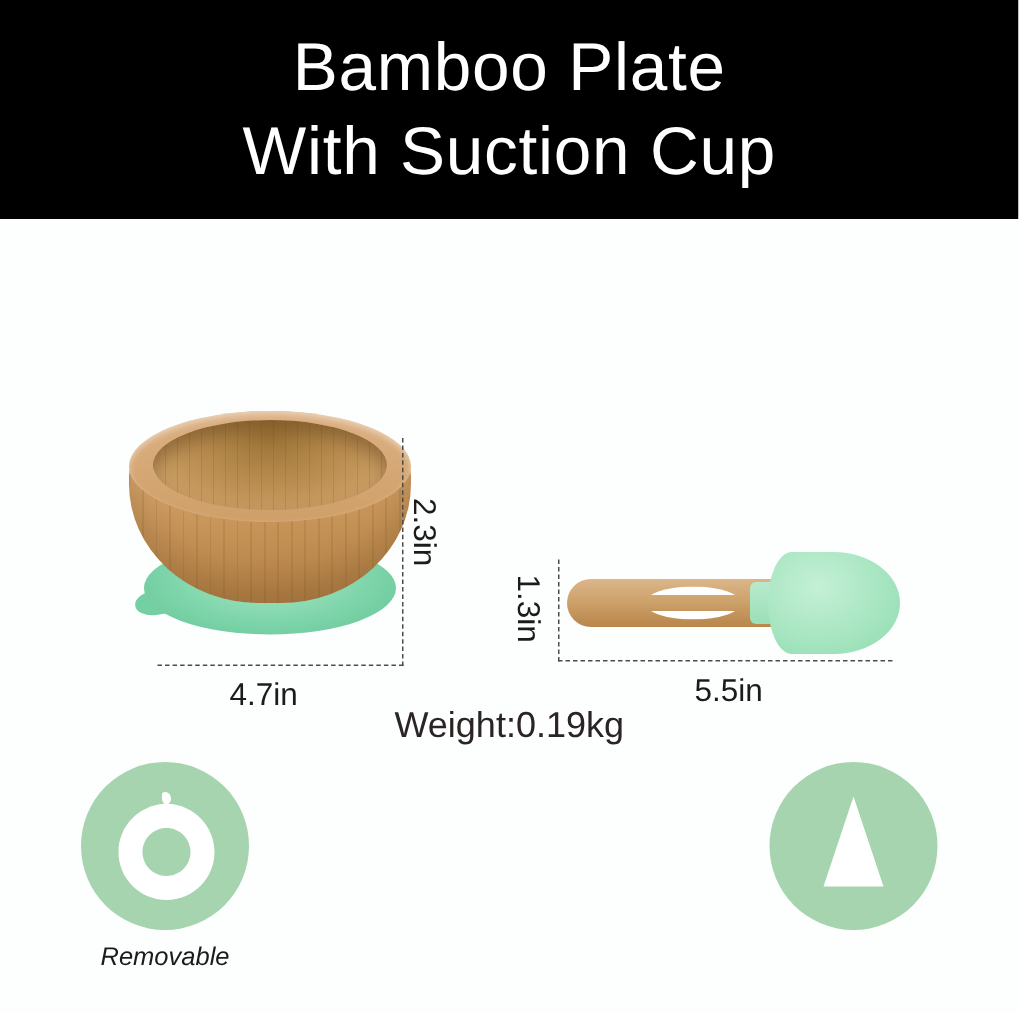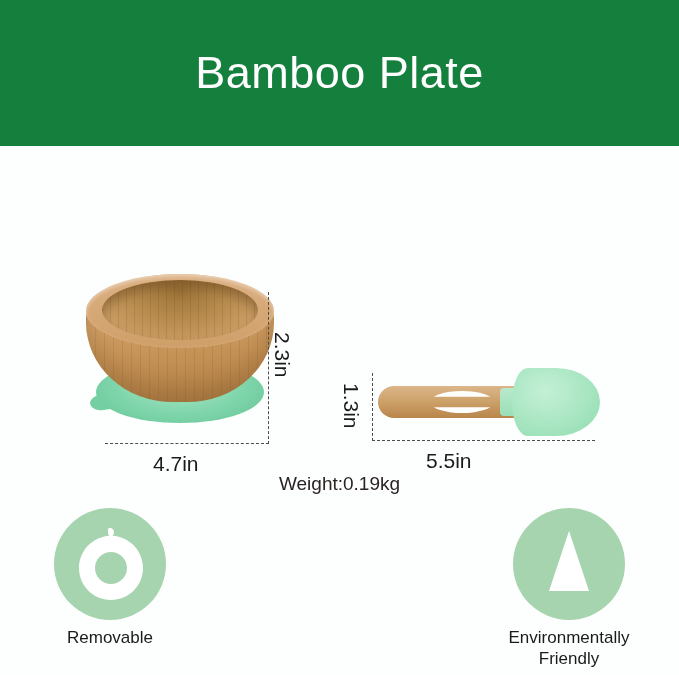--- a/index.html
+++ b/index.html
@@ -24,21 +24,21 @@
     overflow: hidden;
   }
 
   
   #header-banner {
     position: absolute;
     left: 0;
     top: 0;
     width: 679px;
     height: 146px;
-    background: #15803d;
+    background: #000000;
     display: flex;
     flex-direction: column;
     align-items: center;
     justify-content: center;
   }
   .banner-line {
     color: #ffffff;
     font-size: 45px;
     line-height: 56px;
     font-weight: 400;
@@ -201,35 +201,36 @@
     transform-origin: left top;
   }
 
   #weight-label {
     position: absolute;
     left: 0;
     top: 473px;
     width: 679px;
     text-align: center;
     color: #2b2424;
-    font-size: 19px;
+    font-size: 24px;
     line-height: 22px;
   }
 
   
   #features-row {
     position: absolute;
     left: 0;
     top: 508px;
     width: 679px;
     height: 167px;
     display: flex;
     justify-content: space-between;
     padding: 0 40px;
     box-sizing: border-box;
+    font-style: italic;
   }
   .feature {
     width: 140px;
     display: flex;
     flex-direction: column;
     align-items: center;
   }
   .feature-circle {
     width: 112px;
     height: 112px;
@@ -249,20 +250,21 @@
     white-space: pre-line;
   }
 </style>
 </head>
 <body>
 
 <div id="page">
 
   <div id="header-banner">
     <div class="banner-line">Bamboo Plate</div>
+    <div class="banner-line">With Suction Cup</div>
   </div>
 
   <div id="product-area">
 
     <div id="bowl-group">
       <div id="bowl-suction-tab"></div>
       <div id="bowl-suction"></div>
       <div id="bowl-body"></div>
       <div id="bowl-rim"></div>
       <div id="bowl-interior"></div>
@@ -277,21 +279,21 @@
       <div id="spoon-handle"></div>
       <div id="spoon-handle-waist"></div>
       <div id="spoon-handle-waist-bottom"></div>
       <div id="spoon-neck"></div>
       <div id="spoon-bowl"></div>
     </div>
 
     <div class="dim-line-v" style="left:372px; top:227px; height:68px;"></div>
     <div class="dim-line-h" style="left:372px; top:294px; width:223px;"></div>
     <div class="dim-label dim-label-rot" style="left:363px; top:237px;">1.3in</div>
-    <div class="dim-label" style="left:426px; top:303px;">5.5in</div>
+    <div class="dim-label" style="left:463px; top:303px;">5.5in</div>
   </div>
 
   <div id="weight-label">Weight:0.19kg</div>
 
   <div id="features-row">
 
     <div class="feature">
       <div class="feature-circle">
         <svg width="86" height="86" viewBox="0 0 86 86">
           <path d="M43 7 C45.5 7 47 9 47 11.5 C47 13 46.3 14 45.4 14.8
@@ -306,18 +308,16 @@
     </div>
 
 
 
     <div class="feature">
       <div class="feature-circle">
         <svg width="86" height="86" viewBox="0 0 86 86">
           <path d="M43 10 L63 70 L23 70 Z" fill="#ffffff"></path>
         </svg>
       </div>
-      <div class="feature-label">Environmentally
-Friendly</div>
     </div>
 
   </div>
 </div>
 
 </body></html>

